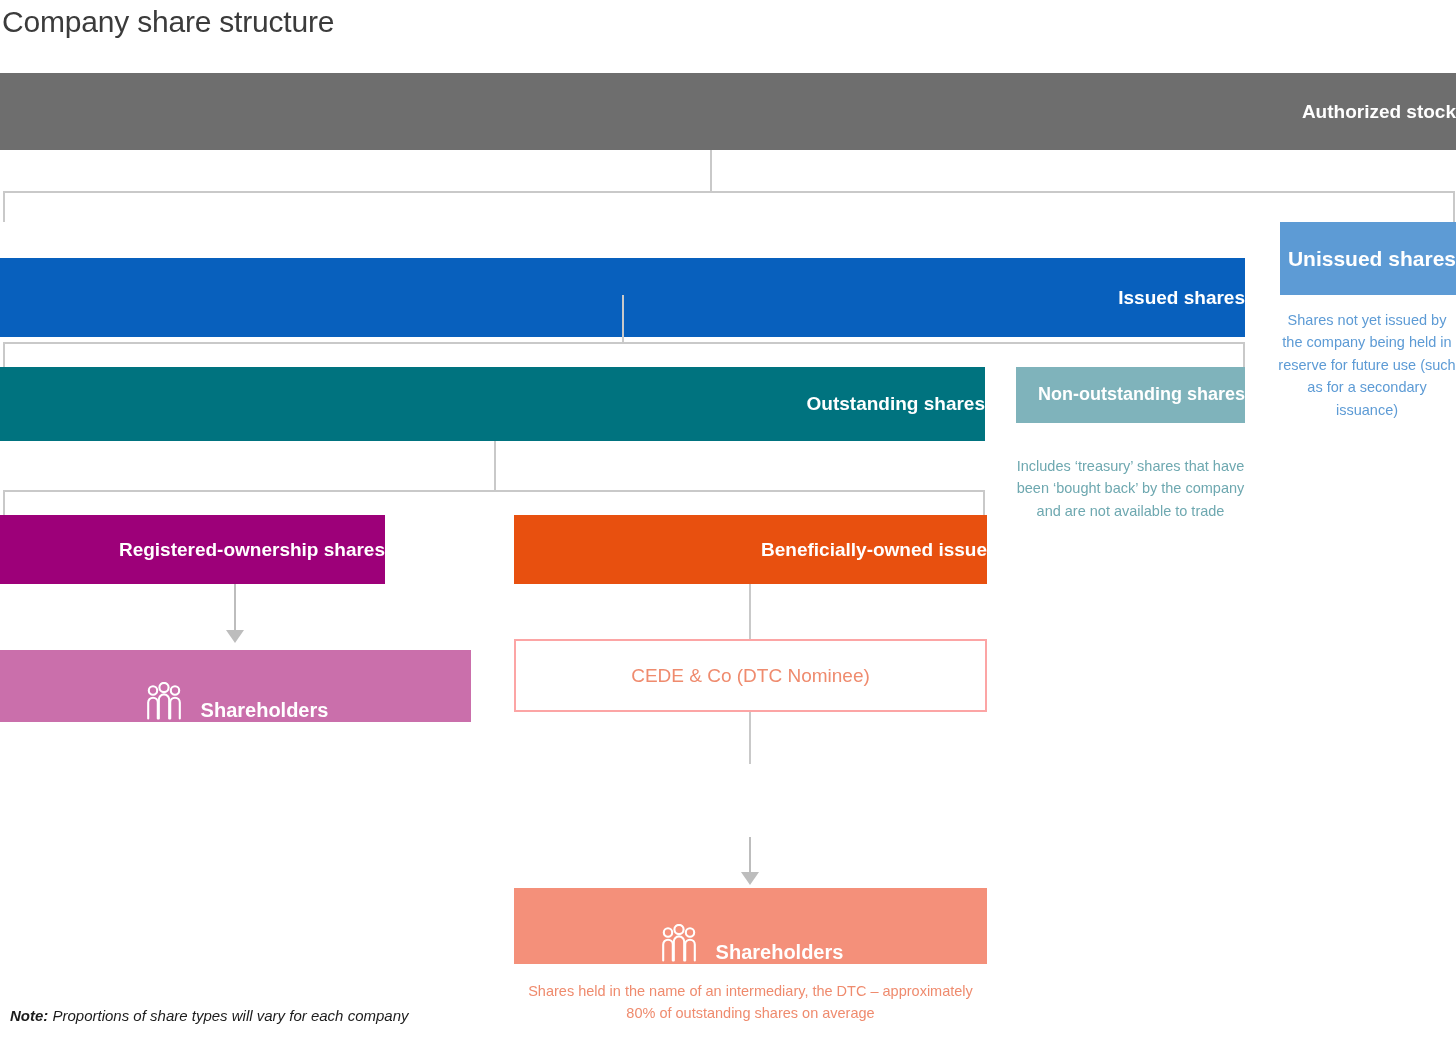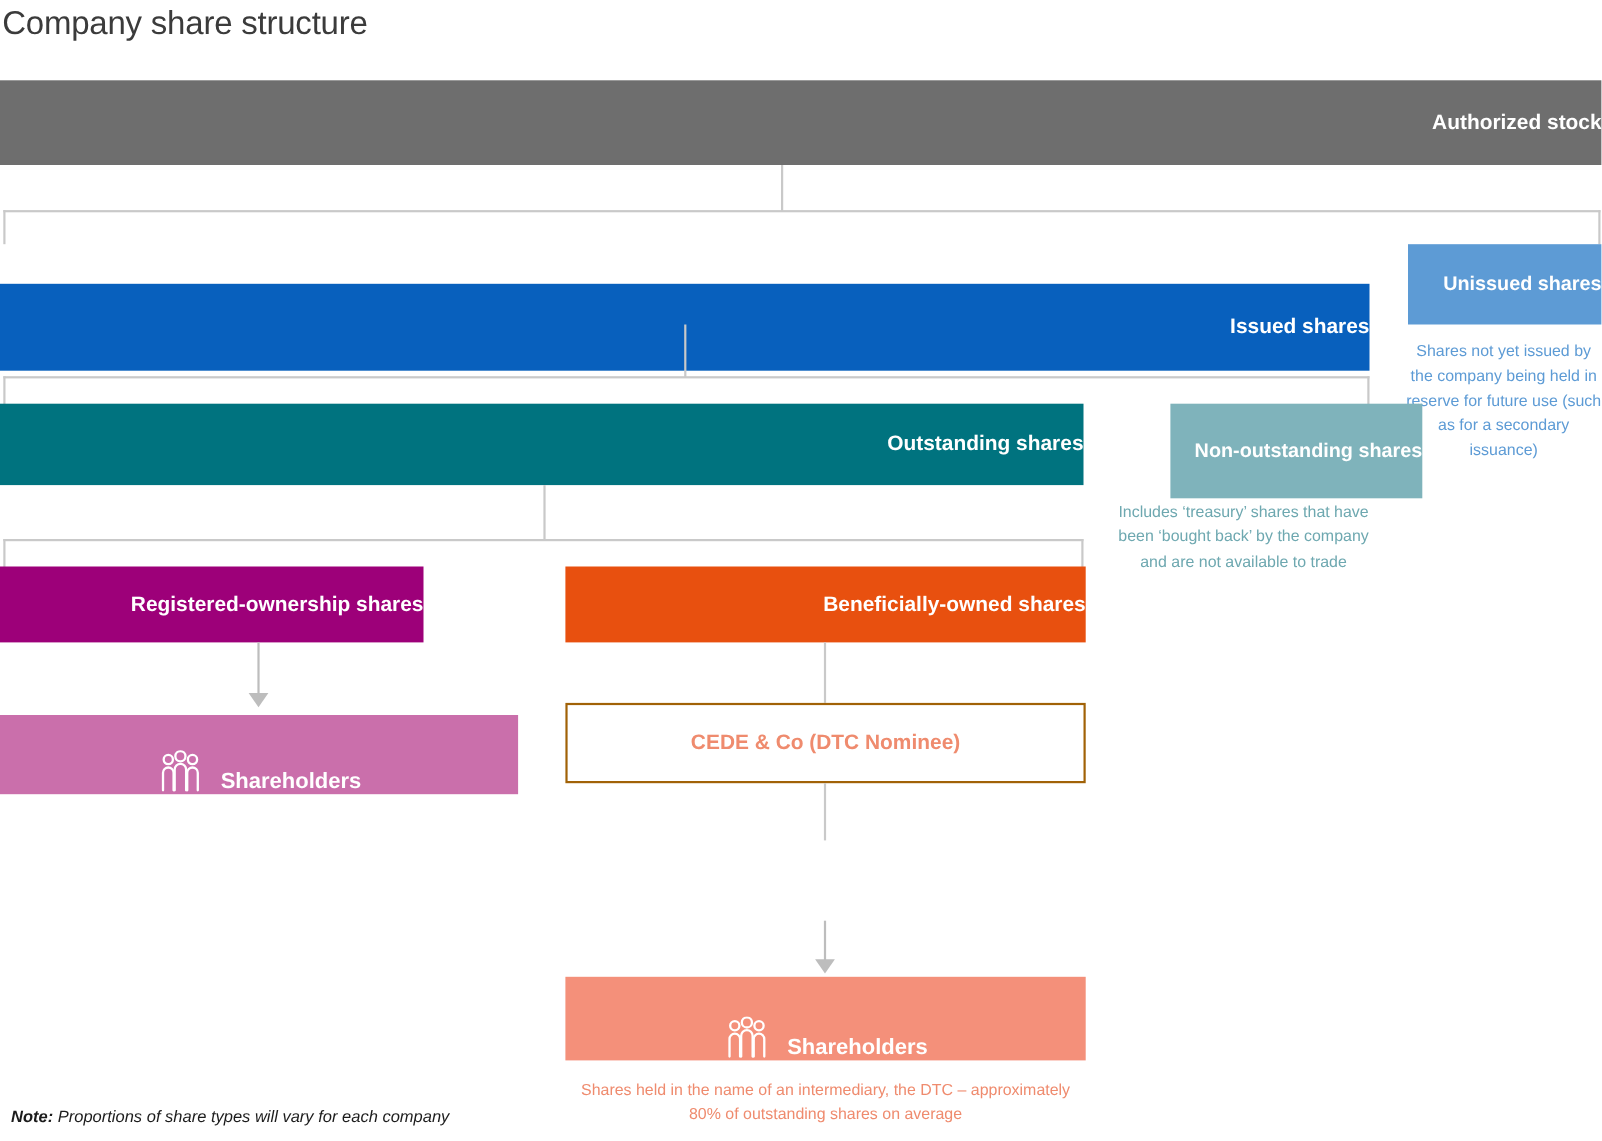--- a/index.html
+++ b/index.html
@@ -62,30 +62,30 @@
     left: 0px; top: 222px; width: 1245px; height: 79px;
     background: #0860bd;
     margin-top: 36px;
   }
   #box-issued .box-title { font-size: 19px; }
 
   #box-unissued {
     left: 1280px; top: 222px; width: 176px; height: 73px;
     background: #5d9bd5;
   }
-  #box-unissued .box-title { font-size: 18px; }
+  #box-unissued .box-title { font-size: 21px; }
 
   #box-outstanding {
     left: 0px; top: 367px; width: 985px; height: 74px;
     background: #00737f;
   }
   #box-outstanding .box-title { font-size: 19px; }
 
   #box-nonoutstanding {
-    left: 1064px; top: 367px; width: 229px; height: 86px;
+    left: 1016px; top: 367px; width: 229px; height: 56px;
     background: #7fb3bb;
   }
   #box-nonoutstanding .box-title { font-size: 18px; }
 
   #box-registered {
     left: 0px; top: 515px; width: 385px; height: 69px;
     background: #9d0079;
   }
   #box-registered .box-title { font-size: 19px; }
 
@@ -111,24 +111,24 @@
   }
   #box-shareholders-bottom .sh-label { font-size: 20px; font-weight: bold; color: #fff; }
 
   
   .box-outline {
     position: absolute;
     display: flex;
     align-items: center;
     justify-content: center;
     background: #ffffff;
-    border: 2px solid #a16207;
+    border: 2px solid #fca5a5;
     color: #ef8b6e;
     font-size: 19px;
-    font-weight: bold;
+    font-weight: normal;
     text-align: center;
   }
   #box-cede { left: 514px; top: 639px; width: 473px; height: 73px; }
   #box-banks { left: 514px; top: 764px; width: 473px; height: 73px; }
 
   
   .caption {
     position: absolute;
     text-align: center;
     font-size: 14.5px;
@@ -233,21 +233,21 @@
   <div class="conn vline" style="left:494px; top:441px; height:50px;"></div>
   <div class="conn hline" style="left:3px; top:490px; width:982px;"></div>
   <div class="conn vline" style="left:3px; top:490px; height:26px;"></div>
   <div class="conn vline" style="left:983px; top:490px; height:26px;"></div>
 
   <div class="box" id="box-registered">
     <div class="box-title">Registered-ownership shares</div>
   </div>
 
   <div class="box" id="box-beneficial">
-    <div class="box-title">Beneficially-owned shares</div>
+    <div class="box-title">Beneficially-owned issue</div>
   </div>
 
   <div class="arrow-line" style="left:234px; top:584px; height:48px;"></div>
   <div class="arrow-head" style="left:226px; top:630px;"></div>
 
   <div class="box" id="box-shareholders-left">
     <span>
       <svg class="people-icon" viewBox="0 0 42 40" fill="none" stroke="#ffffff" stroke-width="2.1" stroke-linecap="round" stroke-linejoin="round">
         <circle cx="10" cy="8.5" r="4.2"></circle>
         <circle cx="32" cy="8.5" r="4.2"></circle>

